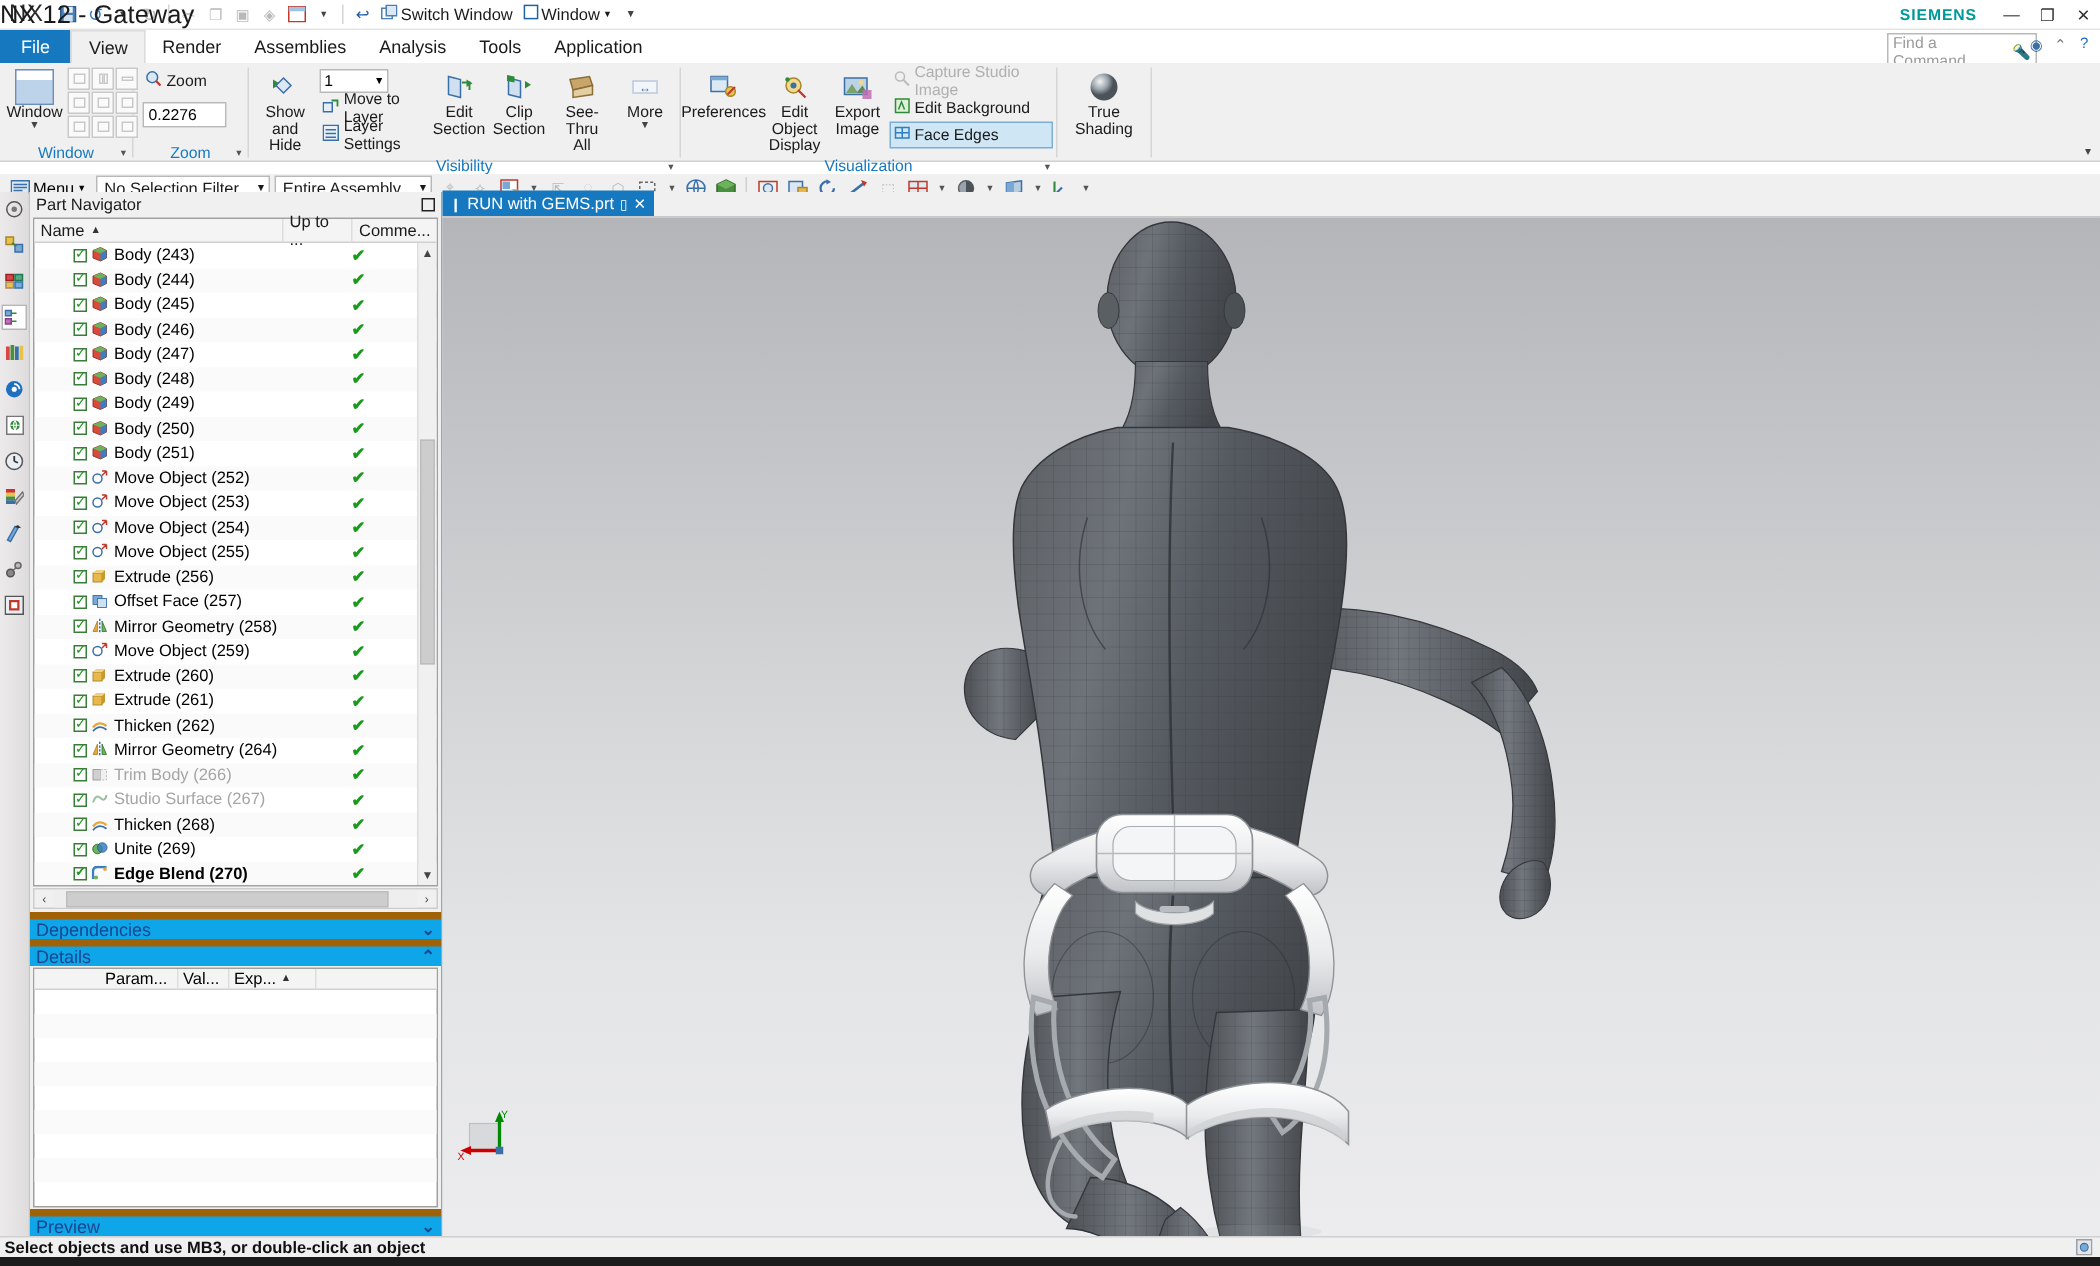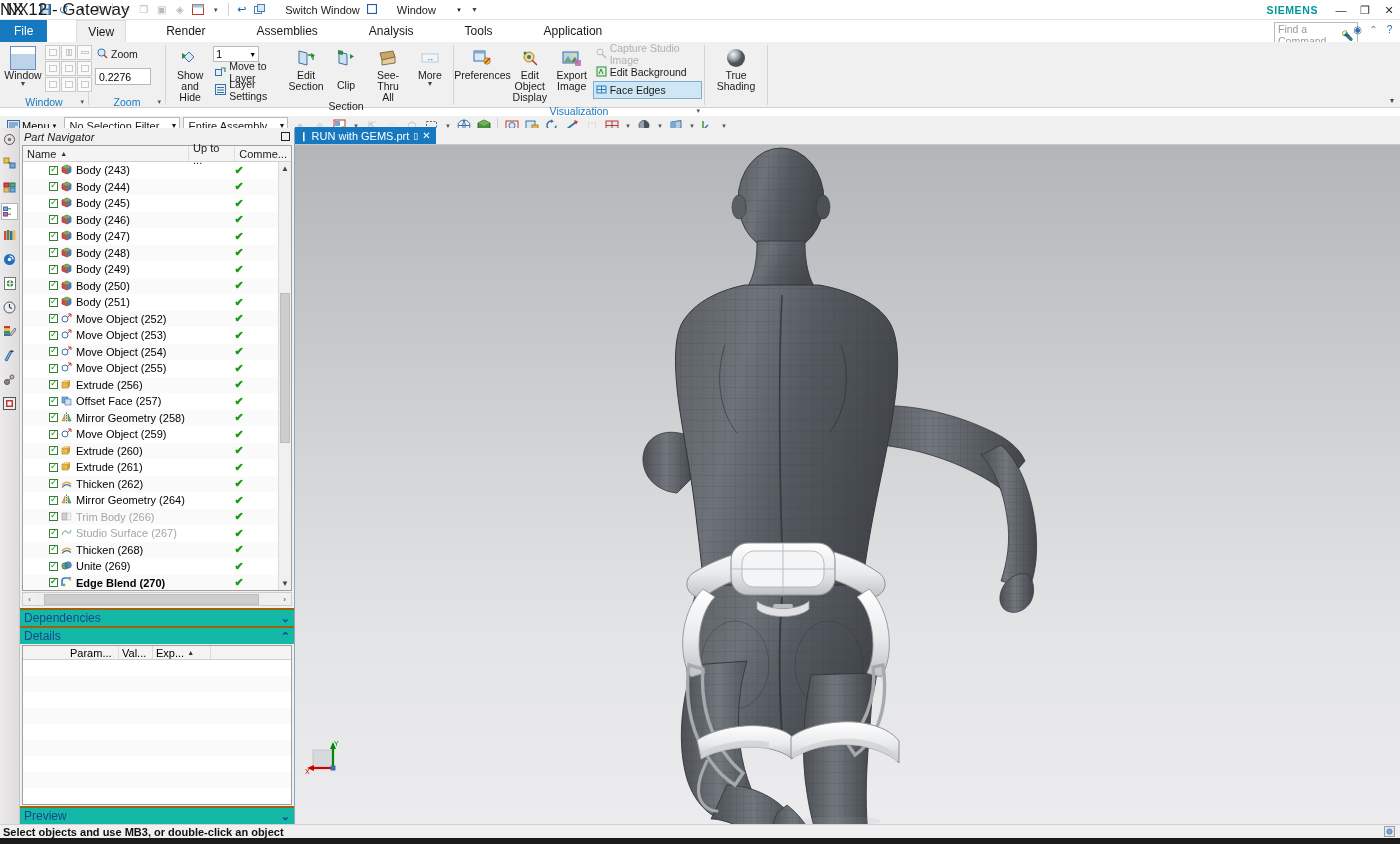--- a/index.html
+++ b/index.html
@@ -19,42 +19,42 @@
     background: #ffffff; border-bottom: 1px solid #e4e4e4;
     display: flex; align-items: center;
   }
   .tb-logo { font-size: 16px; font-weight: 400; letter-spacing: 0.5px; color: #2b2b2b; padding-left: 6px; font-family: "Liberation Sans", sans-serif; }
   .qat { display: flex; align-items: center; gap: 1px; margin-left: 8px; }
   .qat-btn {
     width: 17px; height: 17px; display: flex; align-items: center; justify-content: center;
     cursor: default; font-size: 10px; color: #444;
   }
   .qat-sep { width: 1px; height: 13px; background: #d4d4d4; margin: 0 3px; }
-  .qat-text { display: flex; align-items: center; gap: 20px; font-size: 11px; color: #1a1a1a; padding: 0 3px; height:17px; }
+  .qat-text { display: flex; align-items: center; gap: 2px; font-size: 11px; color: #1a1a1a; padding: 0 3px; height:17px; }
   .tb-title {
     position: absolute; left: 0; right: 0; text-align: left;
     font-size: 17px; color: #1a1a1a; pointer-events: none;
   }
   .tb-right { position: absolute; right: 0; top: 0; height: 20px; display: flex; align-items: center; gap: 2px; }
   .siemens { color: #009999; font-weight: bold; font-size: 10.5px; letter-spacing: 0.6px; margin-right: 10px; }
   .wbtn { width: 22px; height: 20px; display:flex; align-items:center; justify-content:center; font-size: 11px; color: #333; }
 
   
   .menubar {
     position: absolute; top: 20px; left: 0; width: 1400px; height: 22px;
-    background: #ffffff; display: flex; align-items: center; gap: 29px;
+    background: #ffffff; display: flex; align-items: center;
   }
   .mtab {
     padding: 0 11px; display: flex; align-items: center; font-size: 12px;
     color: #1a1a1a; cursor: default; height: 22px;
   }
   .mtab.file { background: #1679c0; color: #fff; padding: 0 14px; }
   .mtab.active { background: #f0f0f0; color: #1a1a1a; border-top: 1px solid #dcdcdc; border-left:1px solid #dcdcdc; border-right:1px solid #dcdcdc; }
   .findcmd {
-    position: absolute; right: 42px; top: 2px; width: 84px; height: 17px;
+    position: absolute; right: 42px; top: 2px; width: 100px; height: 17px;
     border: 1px solid #b9b9b9; background: #fff; display: flex; align-items: center;
     padding: 12px 3px; font-size: 10.5px; color: #9a9a9a;
   }
   .findcmd .ico { margin-left: auto; color: #666; font-size: 10px; }
   .mb-icons { position: absolute; right: 4px; top: 3px; display: flex; gap: 3px; }
   .mb-icons span { width: 13px; height: 13px; display:flex;align-items:center;justify-content:center; font-size:10px; }
 
   
   .ribbon {
     position: absolute; top: 42px; left: 0; width: 1400px; height: 66px;
@@ -118,21 +118,21 @@
   .resico.active { background: #fff; border: 1px solid #b6b6b6; }
 
   
   .navpanel {
     position: absolute; top: 128px; left: 20px; width: 275px; height: 696px;
     background: #f0f0f0; border-right: 1px solid #8fa8bd;
     display: flex; flex-direction: column;
   }
   .nav-title {
     height: 17px; display: flex; align-items: center; padding: 0 4px;
-    font-size: 11px; color: #1a1a1a; background: #f0f0f0; font-style: italic;
+    font-size: 11px; color: #1a1a1a; background: #f0f0f0;
   }
   .nav-title .sq { margin-left: auto; width: 9px; height: 9px; border: 1.5px solid #222; }
   .tree-wrap { margin: 0 2px; border: 1px solid #a0a0a0; background: #fff; flex: 1; display: flex; flex-direction: column; min-height:0; }
   .tree-head {
     height: 16px; display: flex; background: #f4f4f4; border-bottom: 1px solid #d0d0d0;
     font-size: 11px; color: #1a1a1a; flex: 0 0 auto;
   }
   .th { display: flex; align-items: center; padding: 0 4px; border-right: 1px solid #ddd; gap:4px; }
   .th.name { width: 190px; }
   .th.upto { width: 52px; }
@@ -157,21 +157,21 @@
   .nav-hscroll {
     height: 14px; margin: 1px 2px 2px 2px; background: #f0f0f0; border: 1px solid #cdcdcd;
     display: flex; align-items: center;
   }
   .hs-arrow { width: 13px; text-align:center; font-size: 8px; color:#444; }
   .hs-track { flex:1; height: 11px; background:#eee; position:relative; }
   .hs-thumb { position:absolute; left: 8px; top:0; width: 215px; height: 11px; background:#cdcdcd; border:1px solid #bdbdbd; }
 
   .collapse-bar {
     height: 18px; display: flex; align-items: center; padding: 0 4px;
-    font-size: 12px; color: #17468f; background: #14b8a6; border-top: 2px solid #a16207;
+    font-size: 12px; color: #17468f; background: #0ea5e9; border-top: 5px solid #a16207;
   }
   .collapse-bar .chev { margin-left: auto; font-size: 11px; color: #17468f; font-weight:bold; }
   .details-wrap { margin: 1px 2px; border: 1px solid #a0a0a0; background: #fff; height: 160px; display:flex; flex-direction:column; }
   .det-head { height: 16px; display: flex; background: #f4f4f4; border-bottom: 1px solid #d0d0d0; font-size: 11px; }
   .det-head .dh { display:flex; align-items:center; padding: 0 3px; border-right: 1px solid #ddd; gap:3px; }
   .det-body { flex:1; }
   .det-row { height: 16px; }
   .det-row:nth-child(even) { background: #fafafa; }
 
   
@@ -408,21 +408,21 @@
           <div class="gl">
             <svg width="20" height="18" viewBox="0 0 20 18">
                 <polygon points="3,2 11,4 11,16 3,14" fill="#cfe0f0" stroke="#3a6fa8"></polygon>
                 <polyline points="12,6 17,6 17,11" fill="none" stroke="#2f8b3a" stroke-width="1.3"></polyline>
                 <polygon points="15,4 19,6.5 15,9" fill="#2f8b3a"></polygon>
               </svg>
           </div>
           <div class="lbl">Edit</div>
           <div class="lbl">Section</div>
         </div>
-        <div class="bigbtn" style="width:40px;gap:10px;">
+        <div class="bigbtn" style="width:40px;">
           <div class="gl">
             <svg width="20" height="18" viewBox="0 0 20 18">
                 <polygon points="3,3 11,5 11,16 3,14" fill="#cfe0f0" stroke="#3a6fa8"></polygon>
                 <polygon points="2,1 7,2 7,6 2,5" fill="#2f8b3a"></polygon>
                 <polygon points="14,5 18,7.5 14,10" fill="#2f8b3a"></polygon>
               </svg>
           </div>
           <div class="lbl">Clip</div>
           <div class="lbl">Section</div>
         </div>

